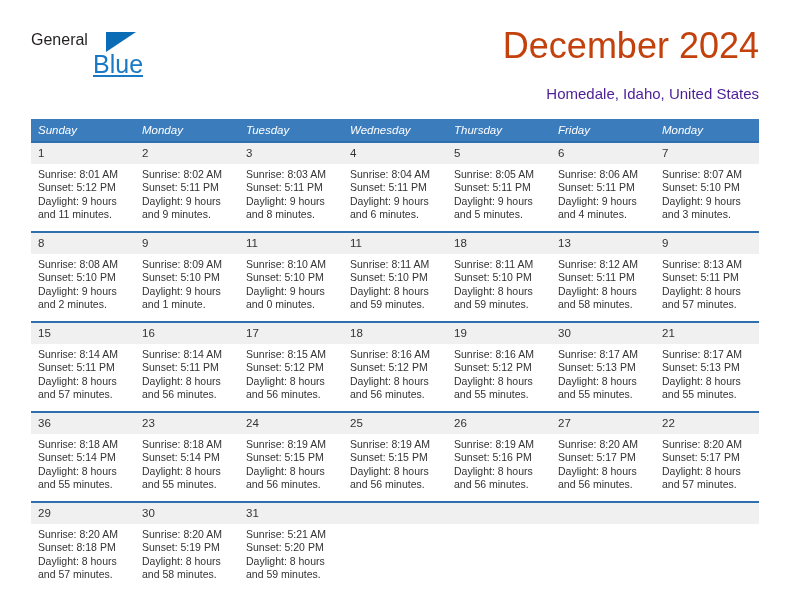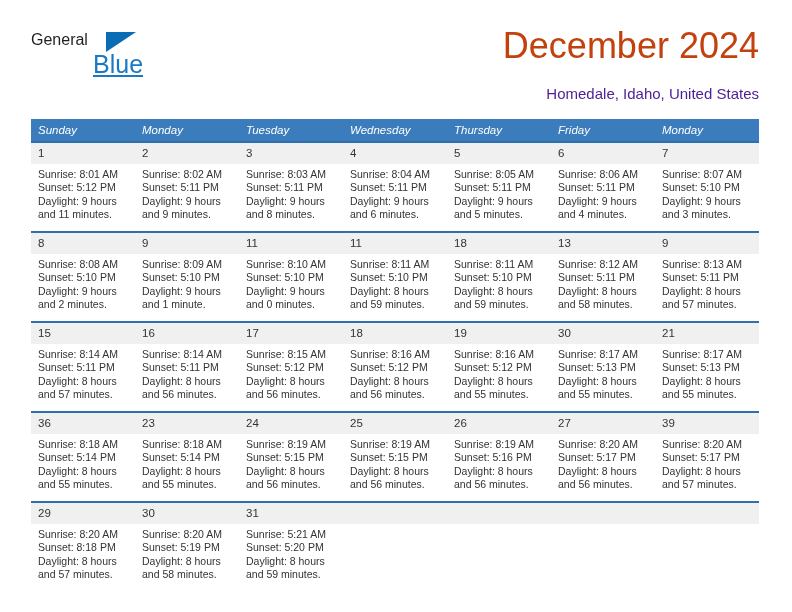--- a/index.html
+++ b/index.html
@@ -401,21 +401,21 @@
         <td>
           <div class="daynum">27</div>
           <div class="cell-body">
             <div>Sunrise: 8:20 AM</div>
             <div>Sunset: 5:17 PM</div>
             <div>Daylight: 8 hours</div>
             <div>and 56 minutes.</div>
           </div>
         </td>
         <td>
-          <div class="daynum">39</div>
+          <div class="daynum">22</div>
           <div class="cell-body">
             <div>Sunrise: 8:20 AM</div>
             <div>Sunset: 5:17 PM</div>
             <div>Daylight: 8 hours</div>
             <div>and 57 minutes.</div>
           </div>
         </td>
       </tr>
 
       <tr class="week">

